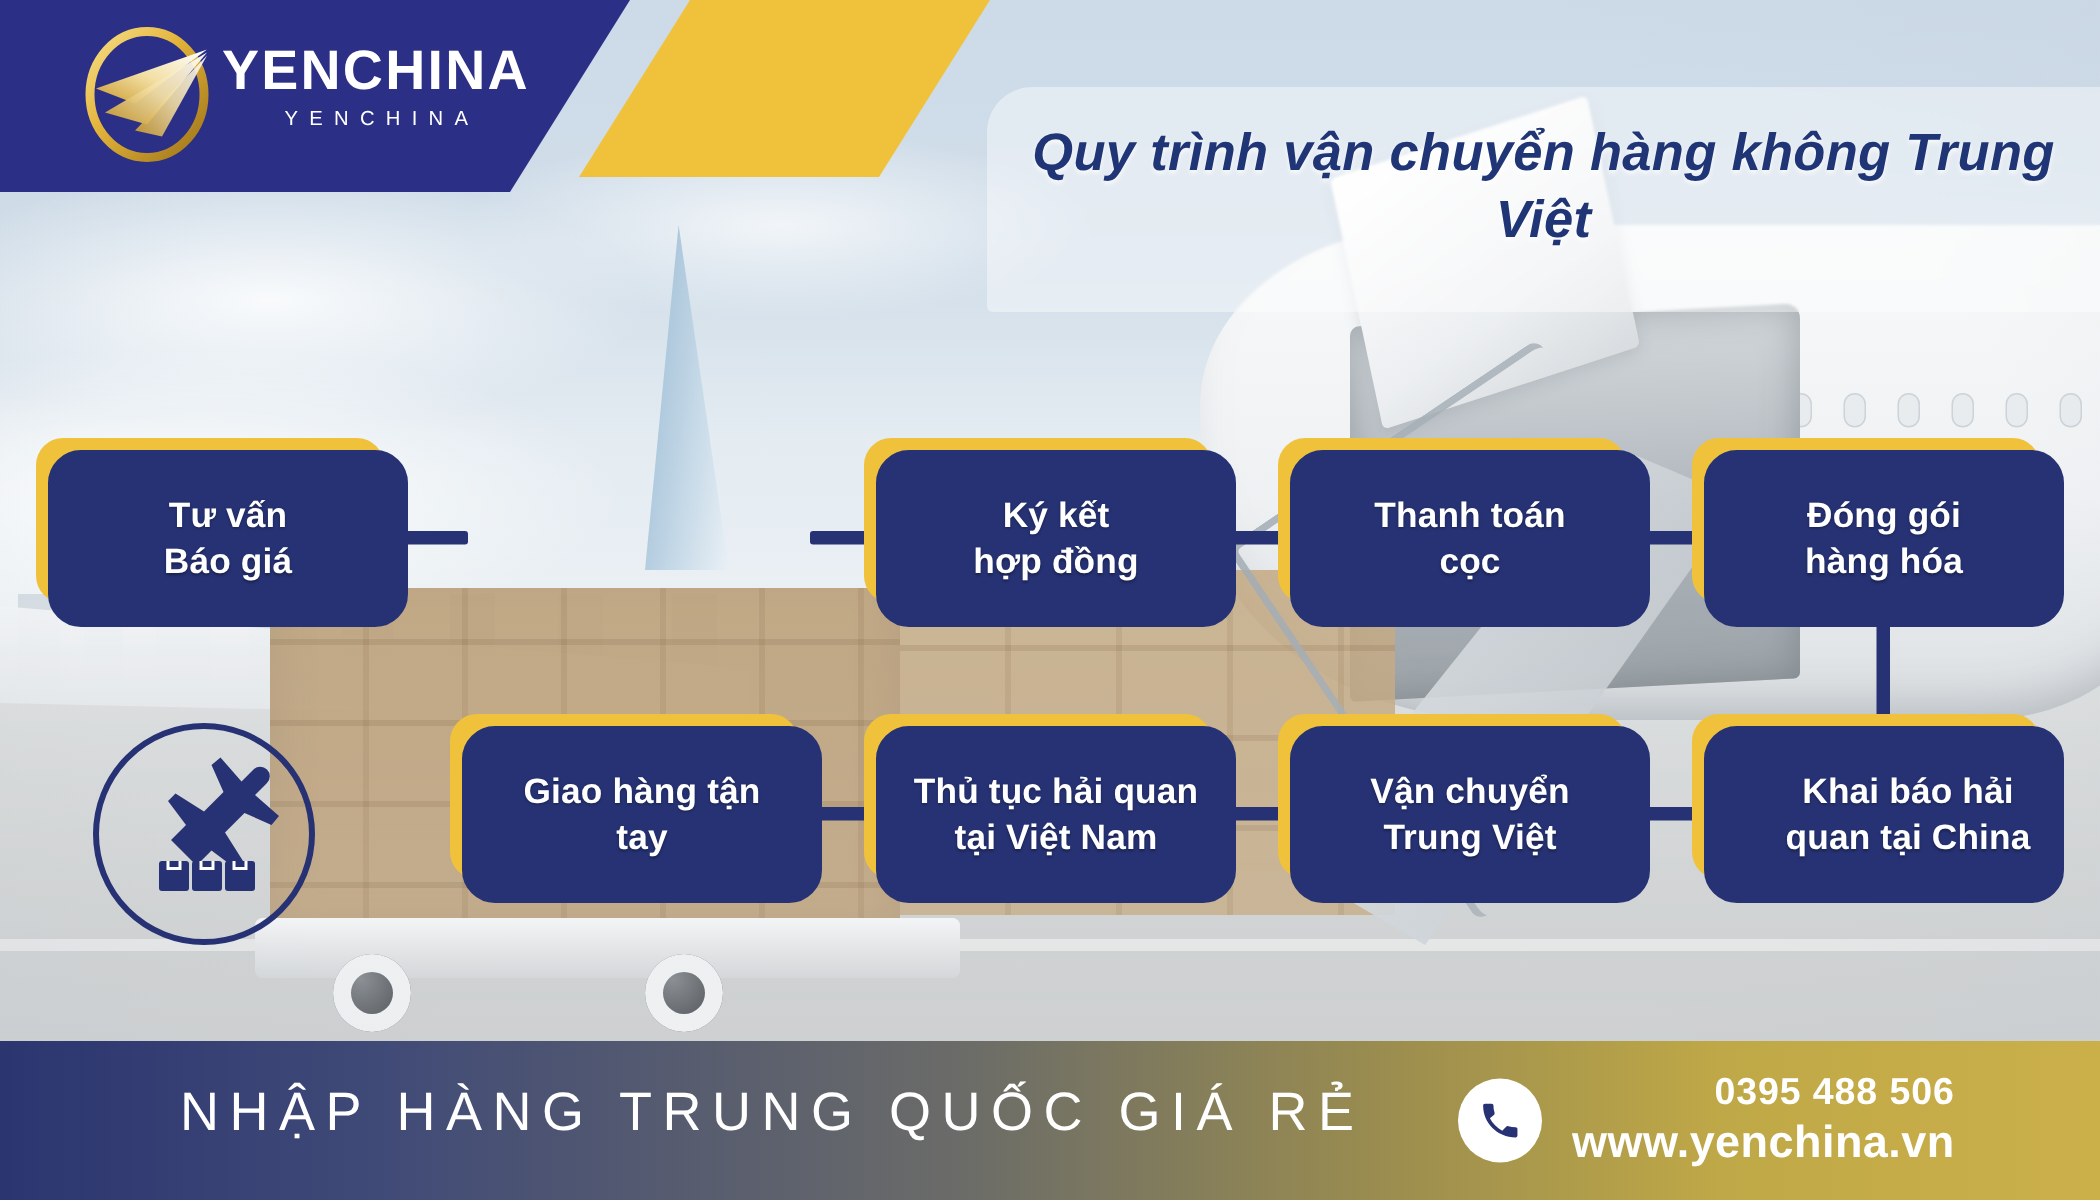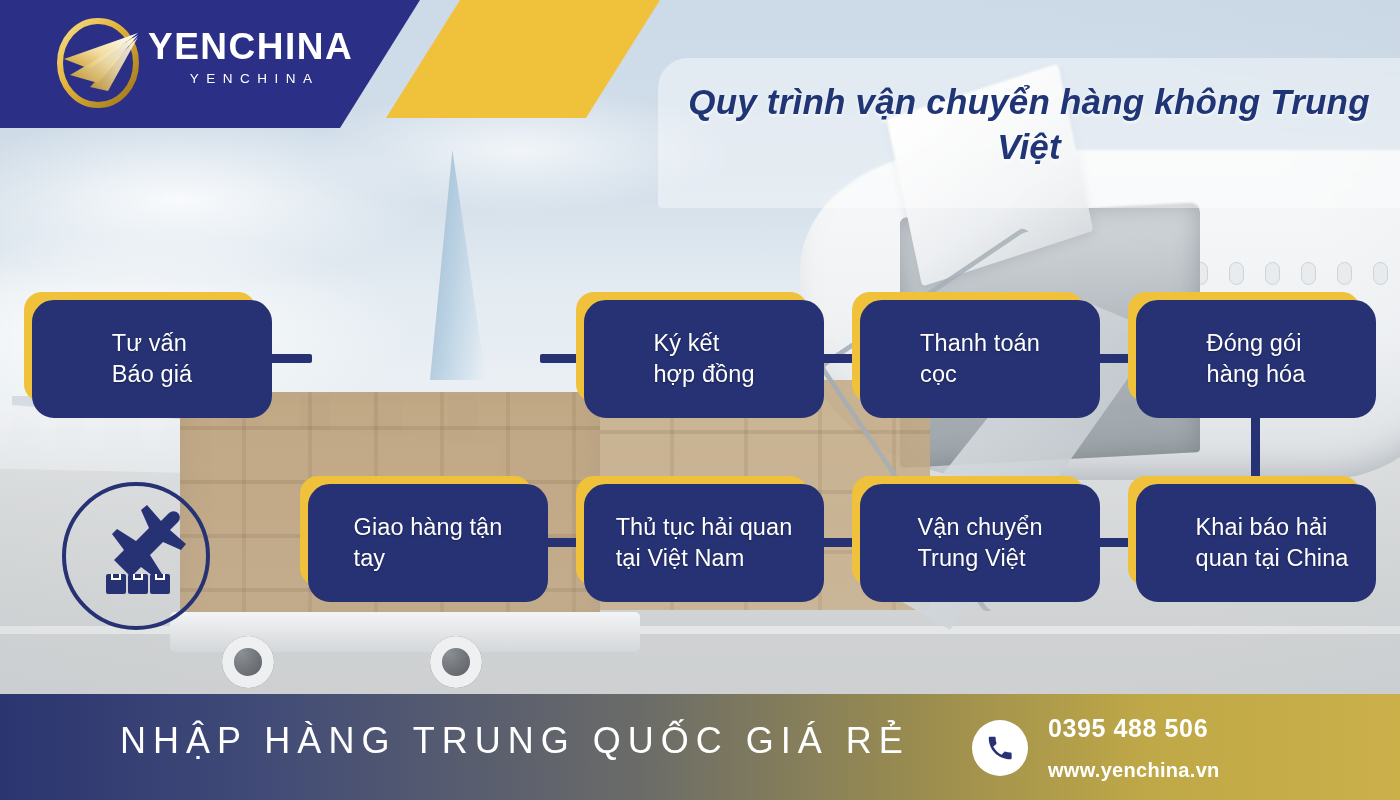--- a/index.html
+++ b/index.html
@@ -198,22 +198,22 @@
   .node{
     position:absolute;
     width:240px; height:118px;
     border-radius:22px;
     background:#263274;
     border:4px solid #263274;
     box-shadow:-12px -12px 0 -4px #f0c23c;
     display:flex; align-items:center; justify-content:center;
   }
   .node-label{
-    color:#ffffff; font-size:23.5px; line-height:1.32; font-weight:400;
-    text-align:left; letter-spacing:.1px;
+    color:#ffffff; font-size:23.5px; line-height:1.32; font-weight:700;
+    text-align:center; letter-spacing:.1px;
     text-shadow:0 1px 2px rgba(0,0,0,.35);
     padding:0 10px;
   }
 
   
   .conn-h{
     position:absolute; height:9px; background:#263274; border-radius:2px;
   }
   .conn-v{
     position:absolute; width:9px; background:#263274; border-radius:2px;
@@ -238,23 +238,23 @@
   }
   .footer-contact{
     position:absolute; left:972px; top:20px;
     display:flex; align-items:center; gap:20px;
   }
   .phone-circle{
     width:56px; height:56px; border-radius:50%;
     background:#ffffff; display:flex; align-items:center; justify-content:center;
     flex:0 0 auto;
   }
-  .contact-lines{ color:#ffffff; }
+  .contact-lines{ color:#ffffff;text-align:right; }
   .contact-phone{ font-size:25px; font-weight:700; letter-spacing:.6px; line-height:1.16; }
-  .contact-web{ font-size:20px; font-weight:700; letter-spacing:.3px; line-height:1.16; margin-top:16px; }
+  .contact-web{ font-size:30px; font-weight:700; letter-spacing:.3px; line-height:1.16; margin-top:2px; }
 </style>
 </head>
 <body>
 
 <div class="canvas">
 
   <div class="bg">
     <div class="bg-sky"></div>
     <div class="bg-tail"></div>
     <div class="bg-ground"></div>

